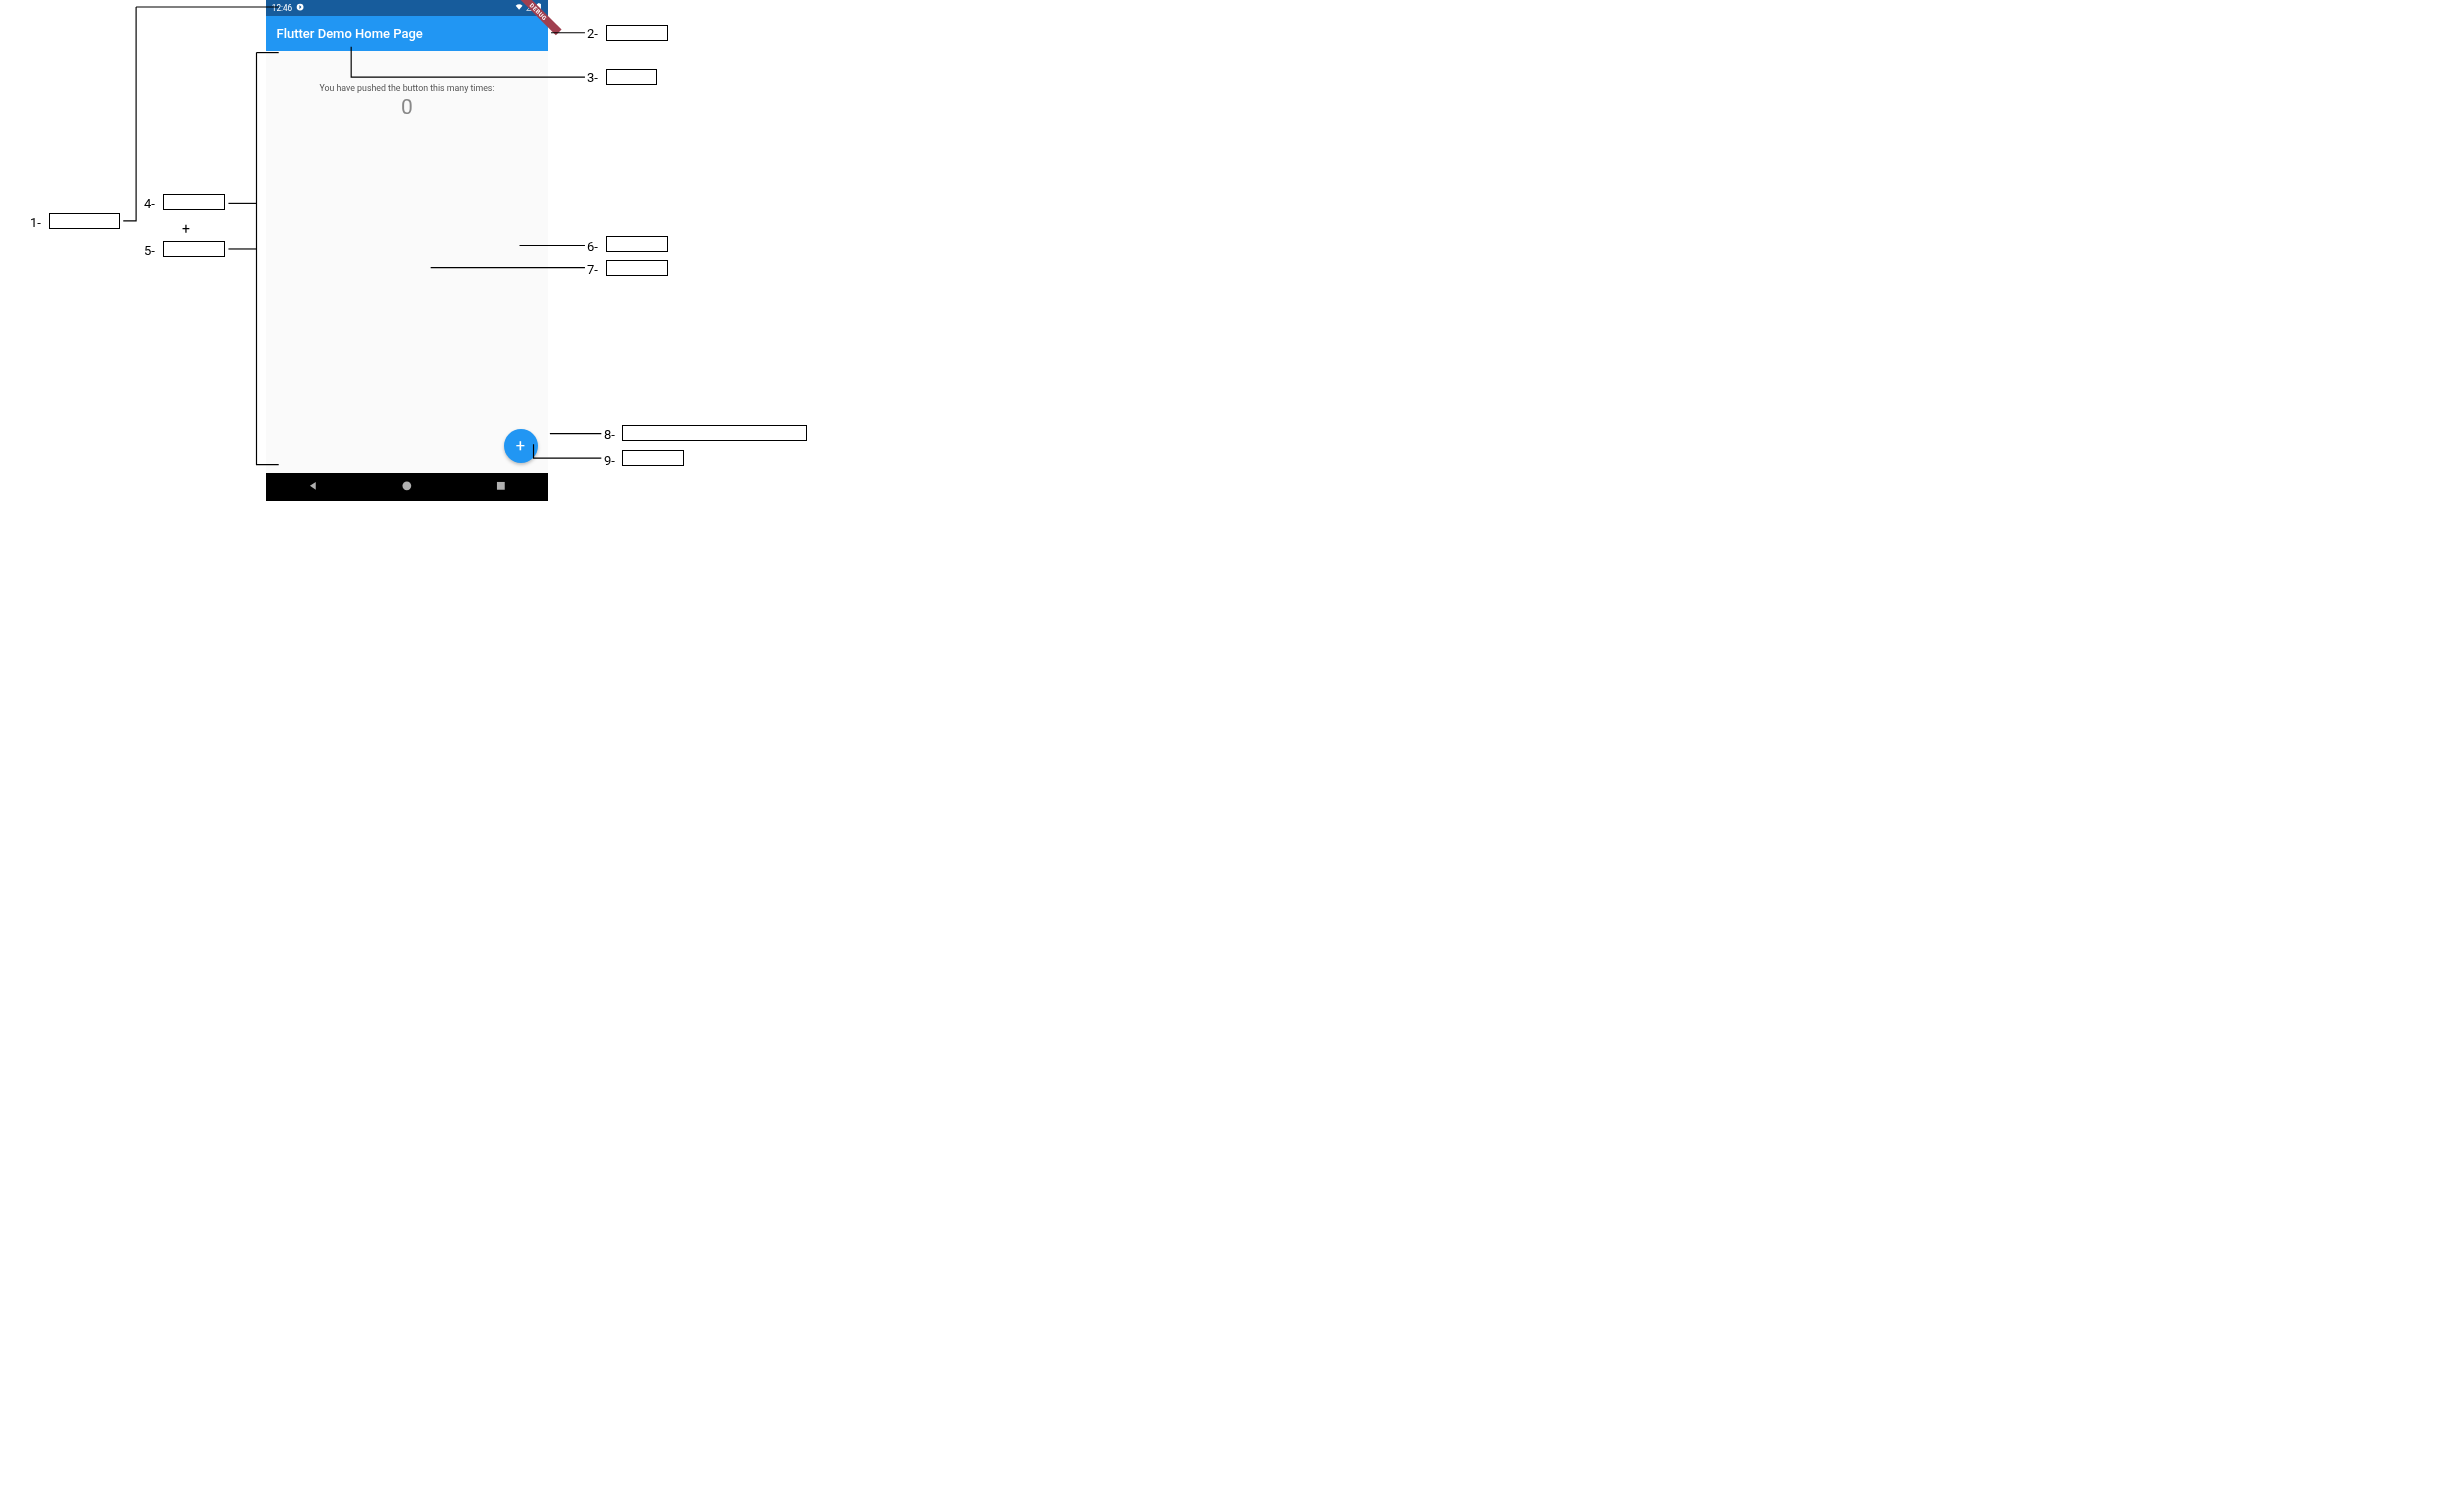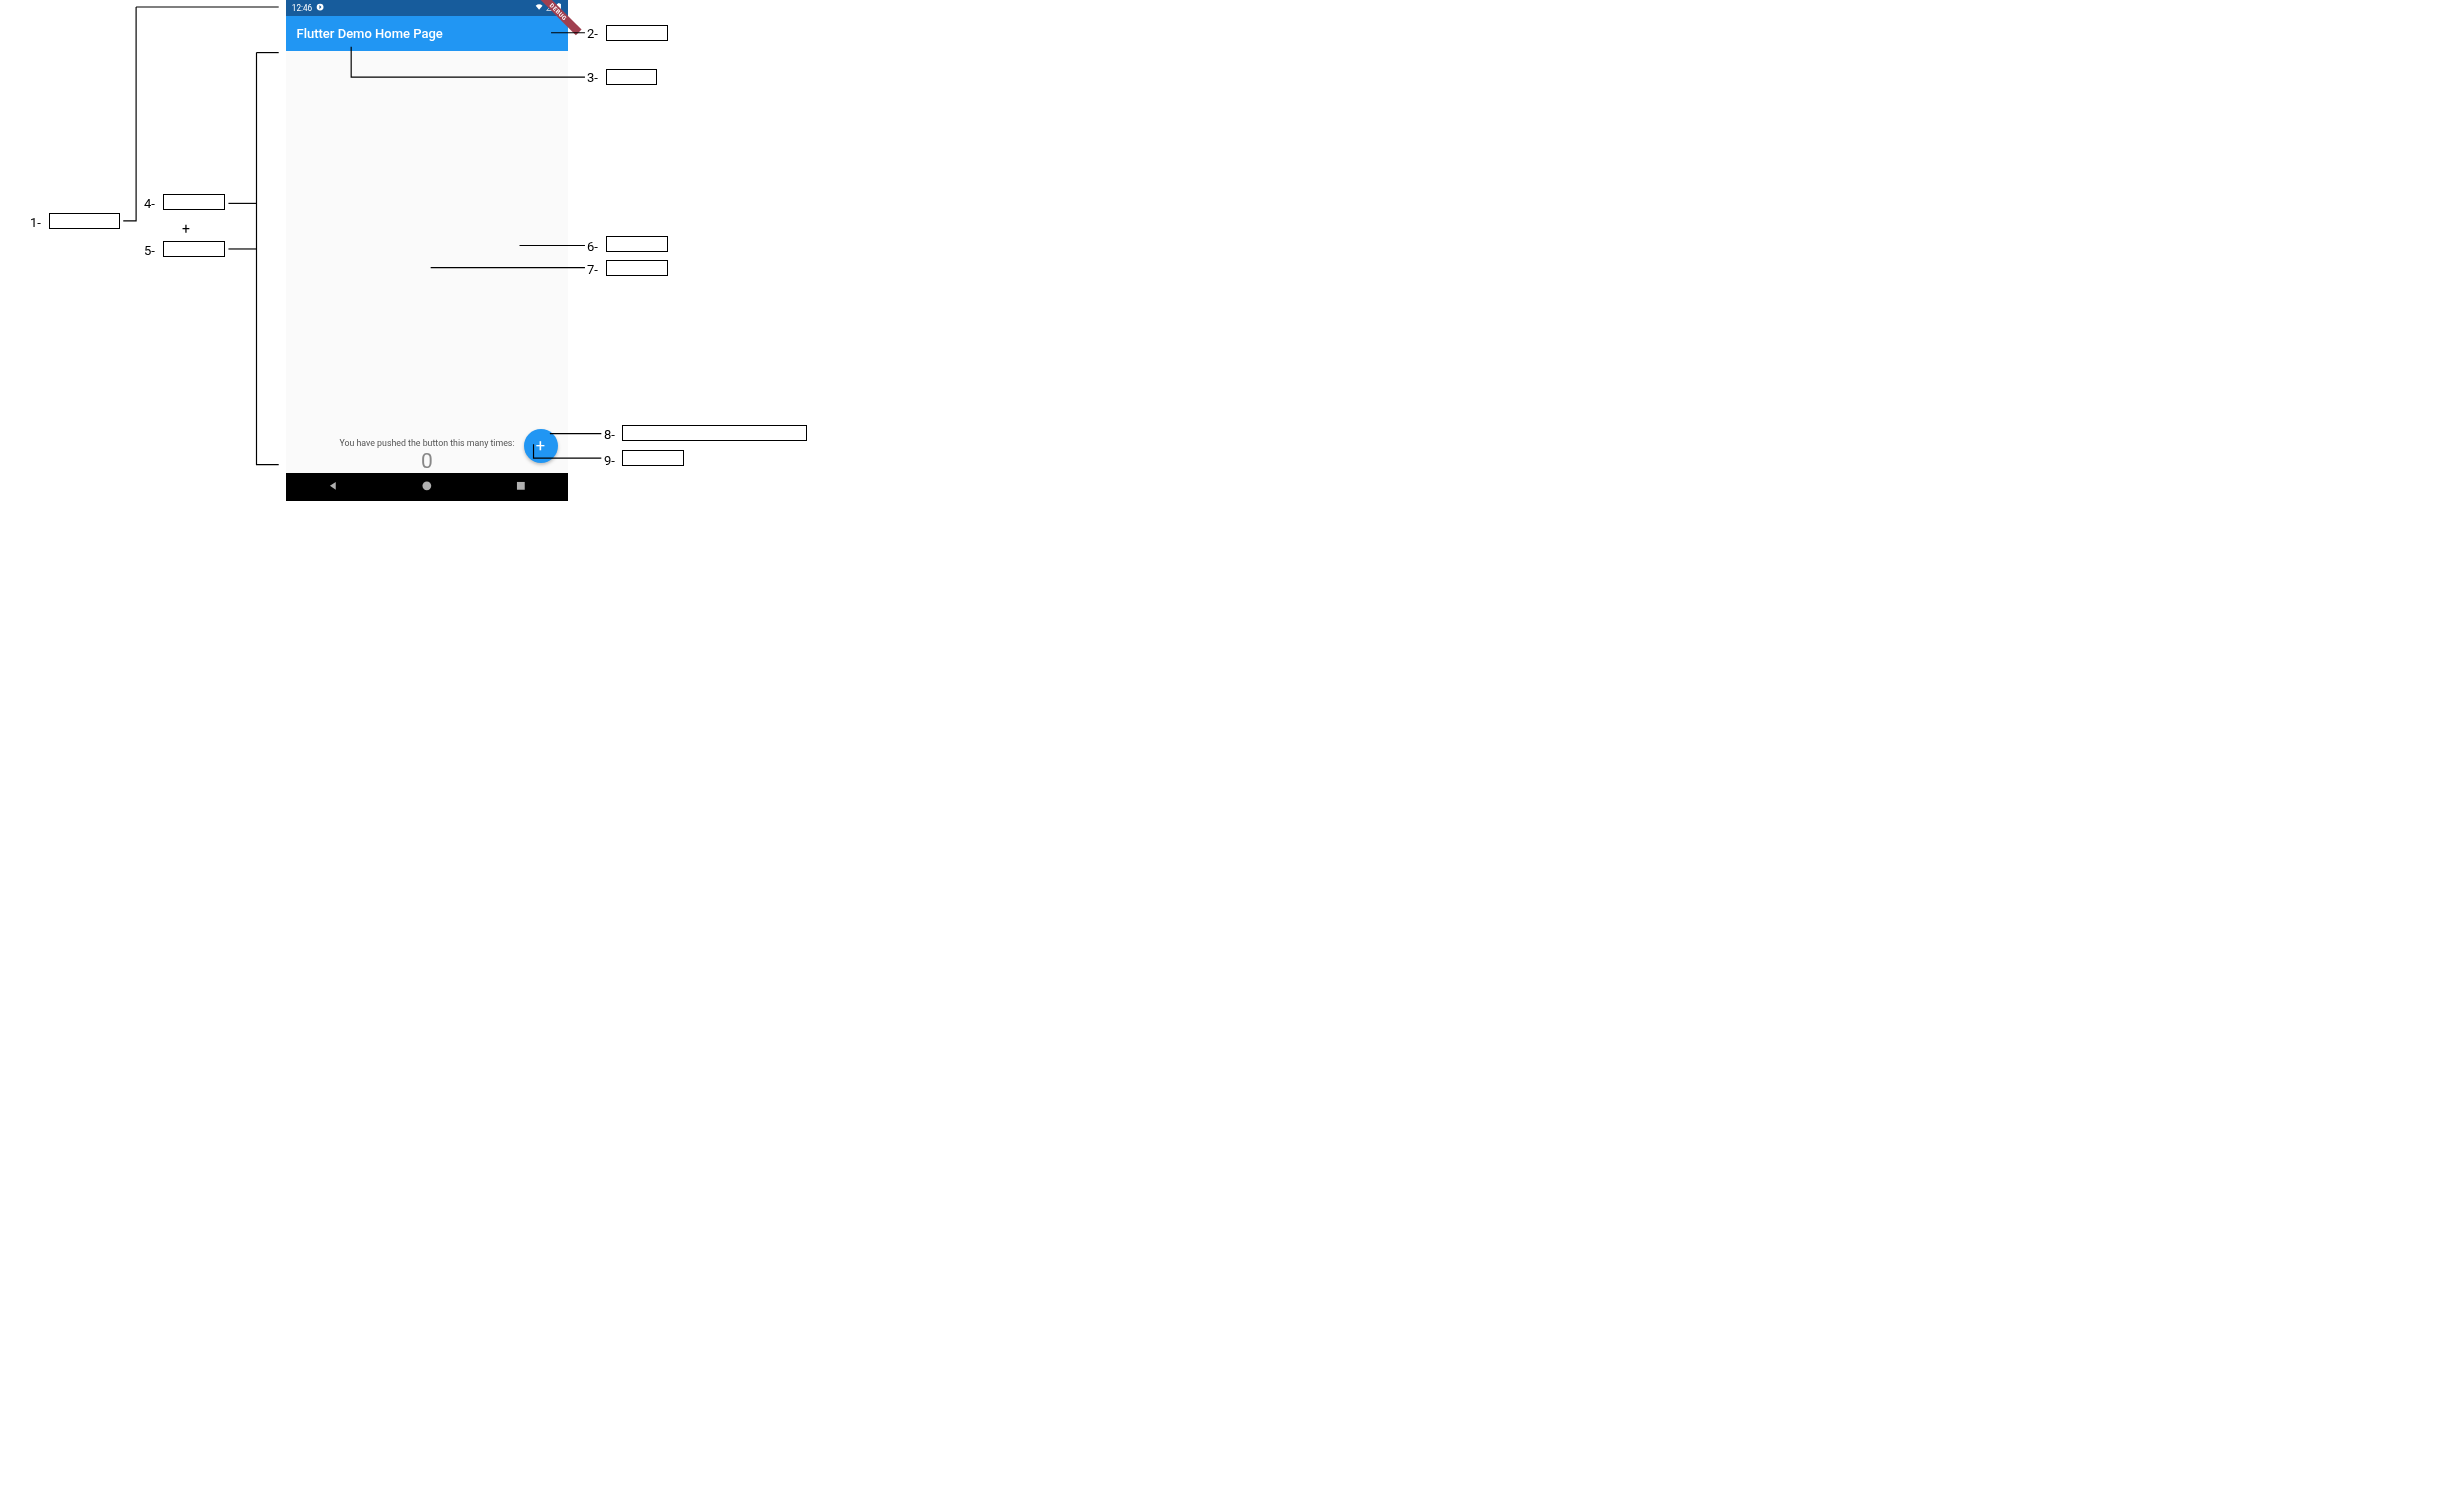--- a/index.html
+++ b/index.html
@@ -7,21 +7,21 @@
       font-family: -apple-system, BlinkMacSystemFont, "Segoe UI", Roboto, sans-serif;
       background: #fff;
       width: 866px;
       height: 526px;
       position: relative;
     }
     
     
     .phone {
       position: absolute;
-      left: 286px;
+      left: 266px;
       top: 0;
       width: 282px;
       height: 501px;
       background: #fafafa;
       display: flex;
       flex-direction: column;
     }
     
     .status-bar {
       height: 16.4px;
@@ -59,21 +59,21 @@
       padding: 1.2px 17.5px;
       transform: rotate(45deg);
       letter-spacing: 0.6px;
     }
     
     .body-area {
       flex: 1;
       display: flex;
       flex-direction: column;
       align-items: center;
-      justify-content: flex-end;
+      justify-content: flex-start;
       position: relative;
       background: #fafafa;
       margin-top: 32px;
     }
     
     .prompt-text {
       color: #555;
       font-size: 8.8px;
       text-align: center;
     }

